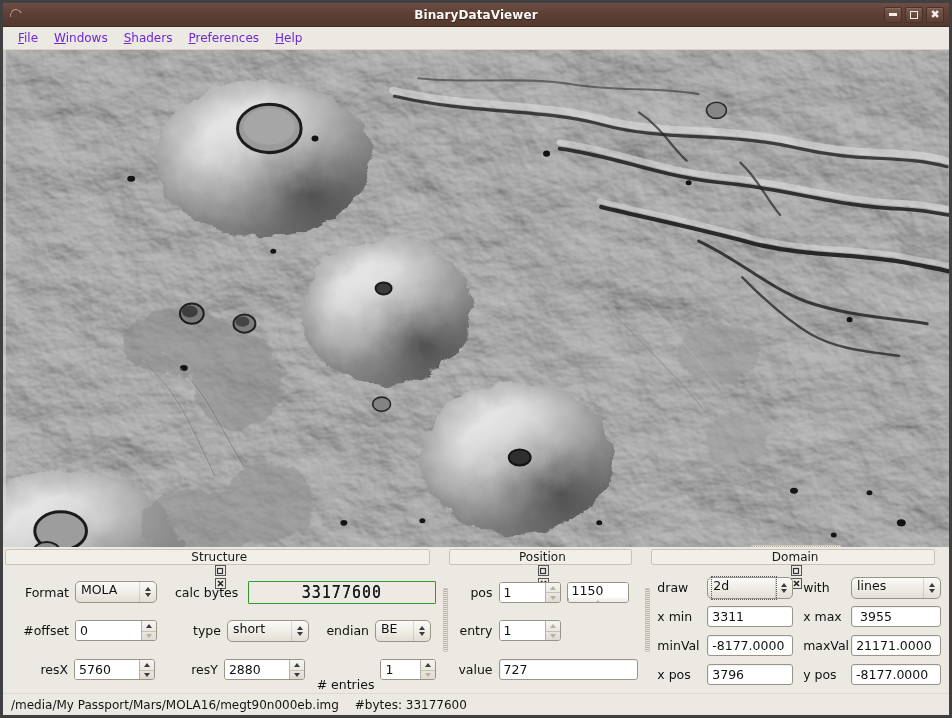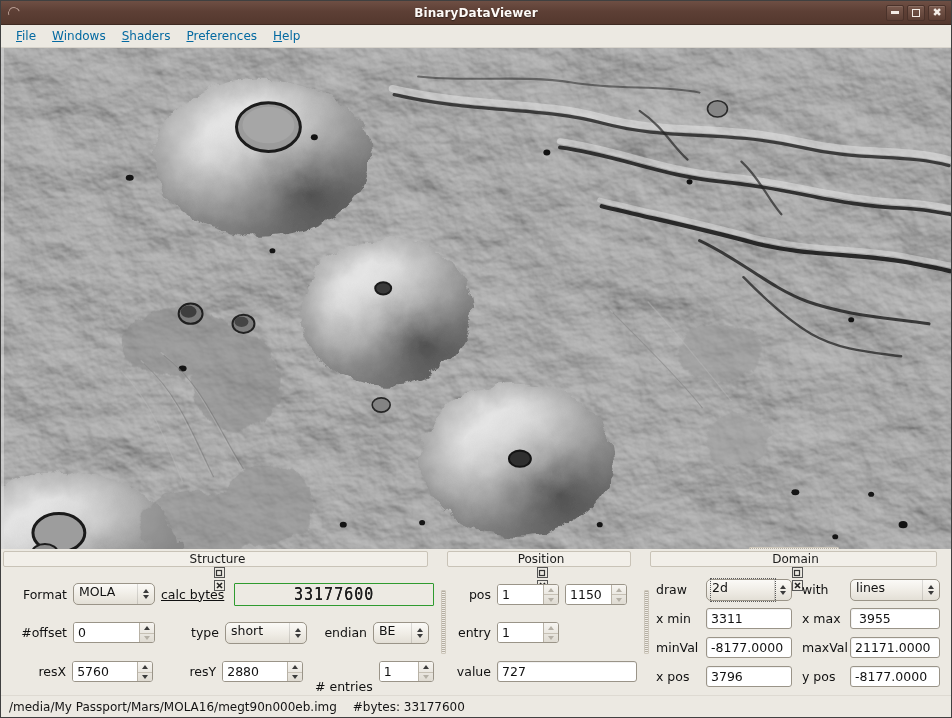--- a/index.html
+++ b/index.html
@@ -7,21 +7,21 @@
     width: 952px; height: 718px;
     overflow: hidden;
     font-family: "DejaVu Sans", sans-serif;
     background: #ece9e2;
   }
   #app {
     width: 952px; height: 718px;
     position: relative;
     display: flex; flex-direction: column;
     background: #ece9e2;
-    border: 1px solid #404040;
+    border: 3px solid #404040;
   }
 
   
   .titlebar {
     height: 24px;
     background: linear-gradient(180deg, #6e4f44 0%, #5d3f35 45%, #54382e 100%);
     display: flex; align-items: center;
     position: relative;
     flex: 0 0 24px;
     border-bottom: 1px solid #3f2a22;
@@ -62,21 +62,21 @@
   .glyph-close { font-size: 11px; font-weight: bold; }
 
   
   .menubar {
     height: 22px;
     background: #ece9e2;
     display: flex; align-items: center;
     padding-left: 10px;
     flex: 0 0 22px;
     font-size: 12px;
-    color: #0369a1;
+    color: #6d28d9;
   }
   .menu-item {
     padding: 2px 11px 2px 5px;
     cursor: default;
   }
   .menu-item u { text-decoration: underline; }
 
   
   .viewport {
     flex: 1 1 auto;
@@ -469,21 +469,21 @@
 
         <div class="row">
           <span class="lbl" style="width:58px; text-align:right;">Format</span>
           <div class="combo" style="width:82px;">
             <span class="cv">MOLA</span>
             <span class="carrows">
               <span class="tri-up"></span>
                 <span class="tri-dn"></span>
             </span>
           </div>
-          <span class="lbl" style="margin-left:0;text-decoration:underline;">calc bytes</span>
+          <span class="lbl" style="margin-left:12px;">calc bytes</span>
           <div class="lcd" style="flex:1 1 auto; margin-left:4px;">
             <span>33177600</span>
           </div>
         </div>
 
         <div class="row">
           <span class="lbl" style="width:58px; text-align:right;">#offset</span>
           <div class="spin" style="width:82px;">
             <span class="sv">0</span>
             <span class="sbtns">
@@ -582,21 +582,21 @@
             <span class="sv">1</span>
             <span class="sbtns">
               <span class="sbtn">
                   <span class="tri-up dim"></span>
                 </span>
               <span class="sbtn">
                   <span class="tri-dn dim"></span>
                 </span>
             </span>
           </div>
-          <div class="spin" style="width:62px;">
+          <div class="spin" style="width:62px;flex-direction:column;">
             <span class="sv">1150</span>
             <span class="sbtns">
               <span class="sbtn">
                   <span class="tri-up dim"></span>
                 </span>
               <span class="sbtn">
                   <span class="tri-dn dim"></span>
                 </span>
             </span>
           </div>

